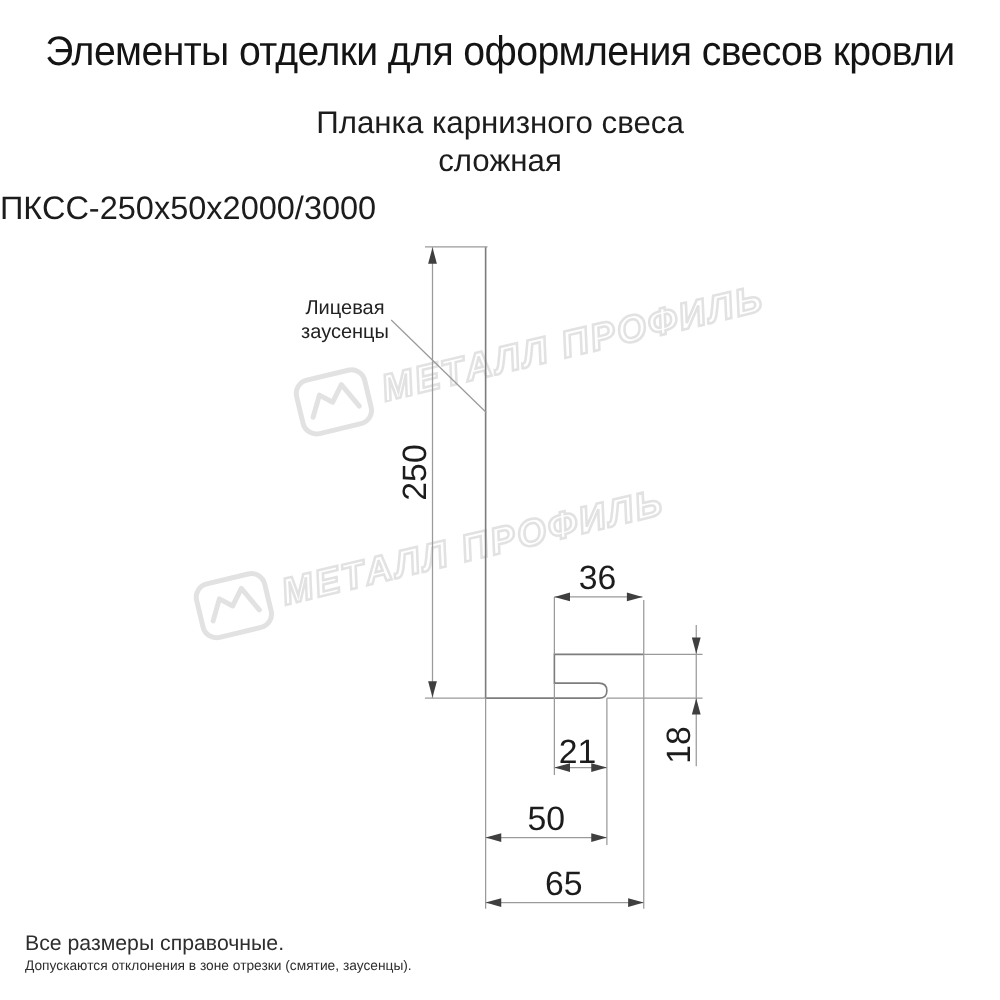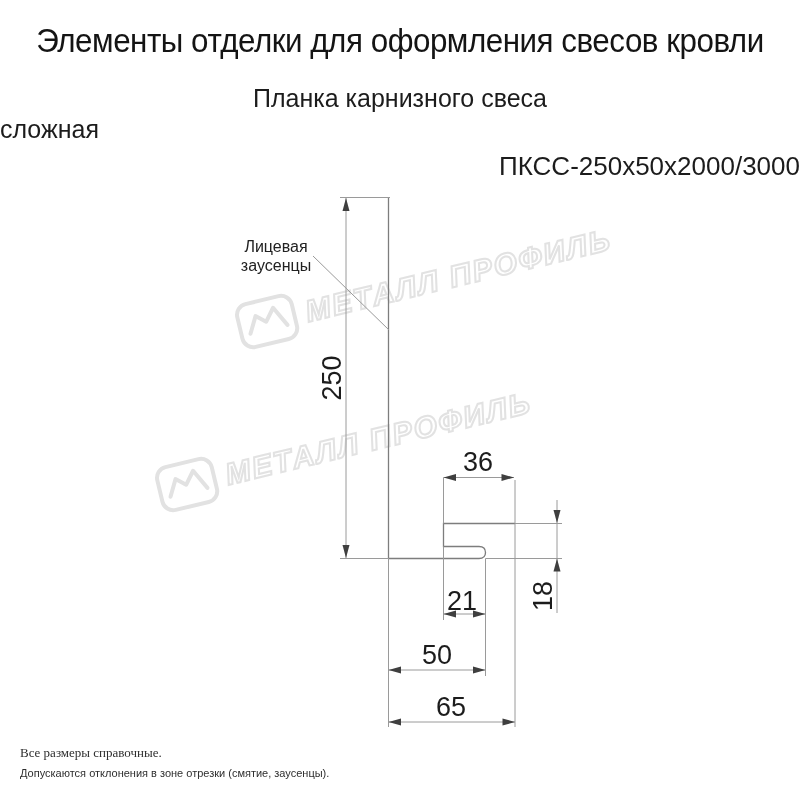--- a/index.html
+++ b/index.html
@@ -4,27 +4,27 @@
 <style>
   html,body{margin:0;padding:0;background:#fff;}
   #page{position:relative;width:800px;height:800px;background:#ffffff;overflow:hidden;
         font-family:"Liberation Sans","DejaVu Sans",sans-serif;color:#1c1c1c;}
 
   .abs{position:absolute;}
 
   .main-title{left:0;right:0;top:22px;text-align:center;font-size:33px;letter-spacing:-0.5px;
               color:#141414;transform:scaleX(0.95);transform-origin:center;white-space:nowrap;}
   .sub-name1{left:0;right:0;top:84px;text-align:center;font-size:25px;color:#1c1c1c;}
-  .sub-name2{left:0;right:0;top:115px;font-size:25px;color:#1c1c1c;}
-  .prod-code{left:0;right:0;top:151px;text-align:right;font-size:26px;color:#1c1c1c;}
+  .sub-name2{left:0;right:0;top:115px;text-align:center;font-size:25px;color:#1c1c1c;}
+  .prod-code{left:0;right:0;top:151px;text-align:left;font-size:26px;color:#1c1c1c;}
 
   .face-label{left:236px;top:237px;width:80px;text-align:center;font-size:16px;
               line-height:19px;color:#222;}
 
-  .footnote1{left:20px;top:745px;font-size:13px;color:#2e2e2e;font-family:Liberation Serif, serif;}
+  .footnote1{left:20px;top:745px;font-size:17px;color:#2e2e2e;}
   .footnote2{left:20px;top:767px;font-size:11px;color:#2e2e2e;}
 
   .watermark{display:flex;align-items:center;transform-origin:left center;pointer-events:none;}
   .wm1{left:236px;top:303px;transform:rotate(-13.5deg);}
   .wm2{left:156px;top:466px;transform:rotate(-13.5deg);}
   .wm-text{font-size:30px;font-weight:bold;font-style:italic;letter-spacing:2px;
            margin-left:8px;color:#ffffff;-webkit-text-stroke:2px #e2e2e2;white-space:nowrap;}
   .wm-logo{flex:0 0 auto;}
 
   svg text{font-family:"Liberation Sans","DejaVu Sans",sans-serif;}

